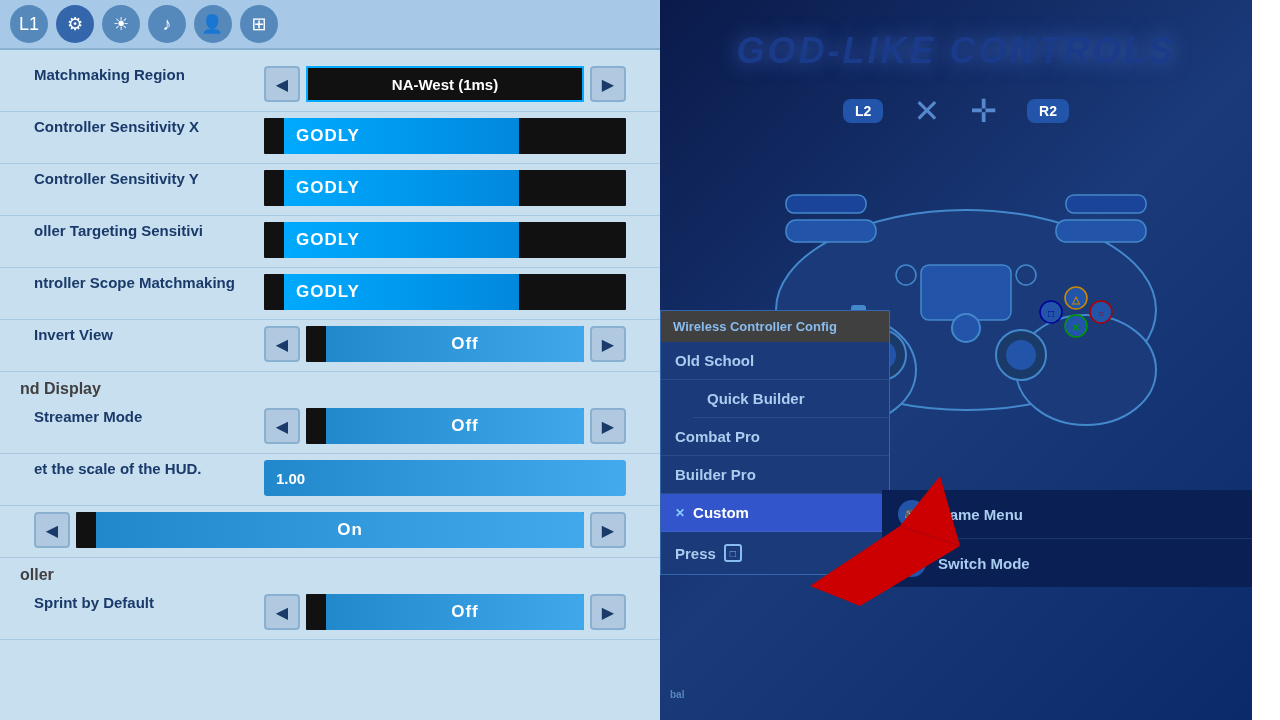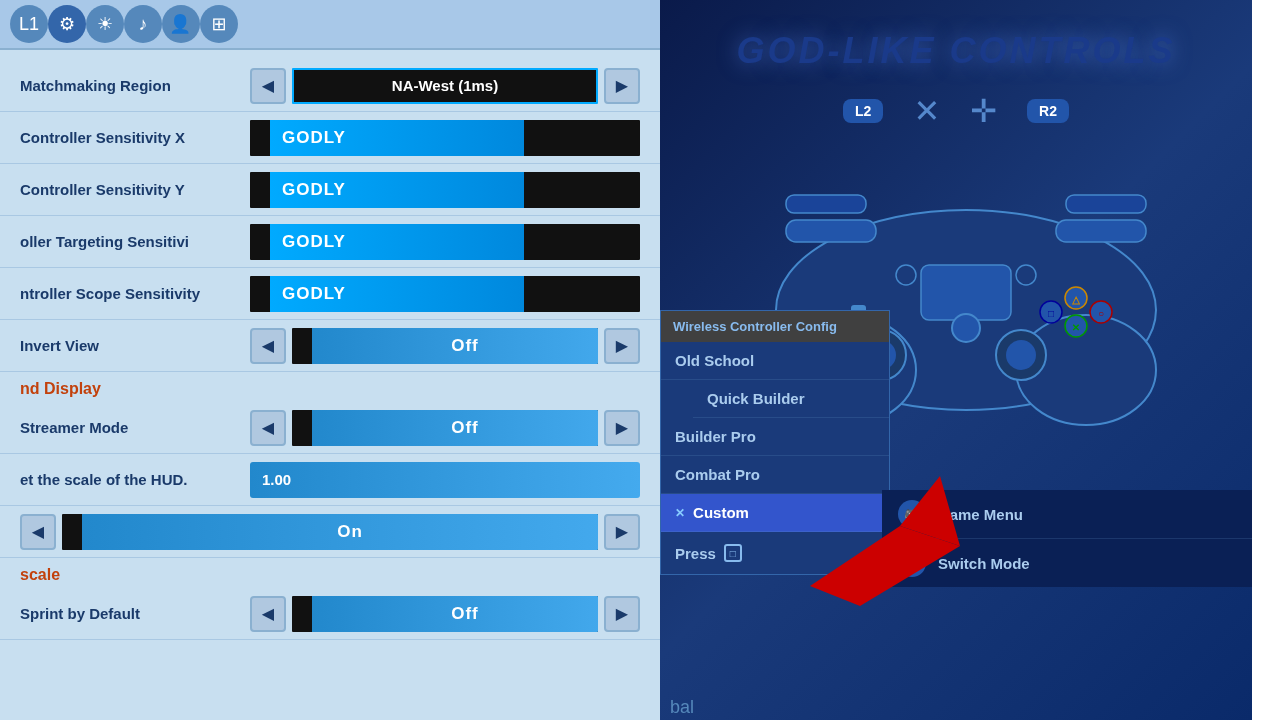--- a/index.html
+++ b/index.html
@@ -20,20 +20,21 @@
       overflow: hidden;
     }
 
     
     .top-nav {
       background: #a8c8e8;
       height: 50px;
       display: flex;
       align-items: center;
       padding: 0 10px;
+      gap: 8px;
       border-bottom: 2px solid #8ab0d0;
     }
     .nav-icon {
       width: 38px;
       height: 38px;
       border-radius: 50%;
       display: flex;
       align-items: center;
       justify-content: center;
       font-size: 18px;
@@ -46,22 +47,22 @@
     }
     .nav-icon.gear { background: #3366aa; }
 
     
     .settings-content {
       padding: 10px 0;
     }
 
     .setting-row {
       display: flex;
-      align-items: center;
-      padding: 6px 20px;
+      align-items: flex-start;
+      padding: 6px 34px;
       min-height: 52px;
       border-bottom: 1px solid rgba(100,150,200,0.3);
     }
 
     .setting-label {
       color: #1a3a6a;
       font-size: 15px;
       font-weight: 600;
       width: 230px;
       flex-shrink: 0;
@@ -123,21 +124,21 @@
 
     .slider-value {
       color: white;
       font-size: 17px;
       font-weight: 900;
       letter-spacing: 1px;
     }
 
     .section-header {
       padding: 8px 20px 4px;
-      color: #c2410c;
+      color: #404040;
       font-size: 16px;
       font-weight: 700;
     }
 
     .input-value {
       flex: 1;
       height: 36px;
       background: #111;
       border-radius: 3px;
       display: flex;
@@ -269,21 +270,21 @@
       <div class="slider-control">
         <div class="slider-bar">
           <div class="slider-fill godly">
             <span class="slider-value">GODLY</span>
           </div>
         </div>
       </div>
     </div>
 
     <div class="setting-row">
-      <div class="setting-label">ntroller Scope Sensitivity</div>
+      <div class="setting-label">ntroller Scope Matchmaking</div>
       <div class="slider-control">
         <div class="slider-bar">
           <div class="slider-fill godly">
             <span class="slider-value">GODLY</span>
           </div>
         </div>
       </div>
     </div>
 
     <div class="setting-row">
@@ -327,21 +328,21 @@
         <div class="arrow-btn">◀</div>
         <div class="slider-bar">
           <div class="slider-fill on-fill">
             <span class="slider-value" style="margin: auto; text-align: center; width: 100%; padding-right: 12px; display: block; padding-left: 0px;">On</span>
           </div>
         </div>
         <div class="arrow-btn">▶</div>
       </div>
     </div>
 
-    <div class="section-header">scale</div>
+    <div class="section-header">oller</div>
 
     <div class="setting-row">
       <div class="setting-label">Sprint by Default</div>
       <div class="slider-control">
         <div class="arrow-btn">◀</div>
         <div class="slider-bar">
           <div class="slider-fill off-fill">
             <span class="slider-value" style="margin: auto; text-align: center; width: 100%; padding-right: 12px; display: block; padding-left: 0px;">Off</span>
           </div>
         </div>
@@ -403,22 +404,22 @@
         <text x="310" y="181" text-anchor="middle" fill="#009900" font-size="10" font-weight="bold">✕</text>
         <text x="285" y="167" text-anchor="middle" fill="#000099" font-size="10" font-weight="bold">□</text>
       </svg>
     </div>
   </div>
 
   <div style="position:absolute; top:310px; left:0; width:230px; background:#1a3a7a; border:1px solid #3366aa; z-index:10;">
     <div style="background:#404040; padding:8px 12px; color:#88bbee; font-size:13px; font-weight:700;">Wireless Controller Config</div>
     <div style="padding:10px 14px; color:#aaccee; font-size:15px; font-weight:600; border-bottom:1px solid rgba(100,150,200,0.2);">Old School</div>
     <div style="padding:10px 14px; color:#aaccee; font-size:15px; font-weight:600; border-bottom:1px solid rgba(100,150,200,0.2);margin-left:32px;">Quick Builder</div>
+    <div style="padding:10px 14px; color:#aaccee; font-size:15px; font-weight:600; border-bottom:1px solid rgba(100,150,200,0.2);">Combat Pro</div>
     <div style="padding:10px 14px; color:#aaccee; font-size:15px; font-weight:600; border-bottom:1px solid rgba(100,150,200,0.2);">Builder Pro</div>
-    <div style="padding:10px 14px; color:#aaccee; font-size:15px; font-weight:600; border-bottom:1px solid rgba(100,150,200,0.2);">Combat Pro</div>
     <div style="padding:10px 14px; color:white; font-size:15px; font-weight:600; background:#3355cc; border-bottom:1px solid rgba(100,150,200,0.2); display:flex; align-items:center; gap:8px;">
       <span style="color:#88ccff; font-size:12px;">✕</span>
       <span>Custom</span>
     </div>
     <div style="padding:12px 14px; color:#aaccee; font-size:15px; font-weight:600; display:flex; align-items:center; gap:8px;">
       <span>Press</span>
       <span style="width:18px;height:18px;border:2px solid #88bbee;border-radius:3px;display:inline-flex;align-items:center;justify-content:center;font-size:10px;color:#88bbee;">□</span>
     </div>
   </div>
 
@@ -433,14 +434,14 @@
     </div>
   </div>
 
   <div style="position:absolute; bottom:100px; left:120px; z-index:20; pointer-events:none;">
     <svg width="180" height="150" viewBox="0 0 180 150">
       <polygon points="160,10 180,80 120,60 160,10" fill="#cc0000"></polygon>
       <polygon points="80,140 180,80 120,60 30,120 80,140" fill="#cc0000"></polygon>
     </svg>
   </div>
 
-  <div style="position:absolute; bottom:2px; left:10px; color:#5588bb; font-size:18px; font-weight:400;">bal</div>
+  <div style="position:absolute; bottom:20px; left:10px; color:#5588bb; font-size:10px; font-weight:700;">bal</div>
 </div>
 
 </body></html>

